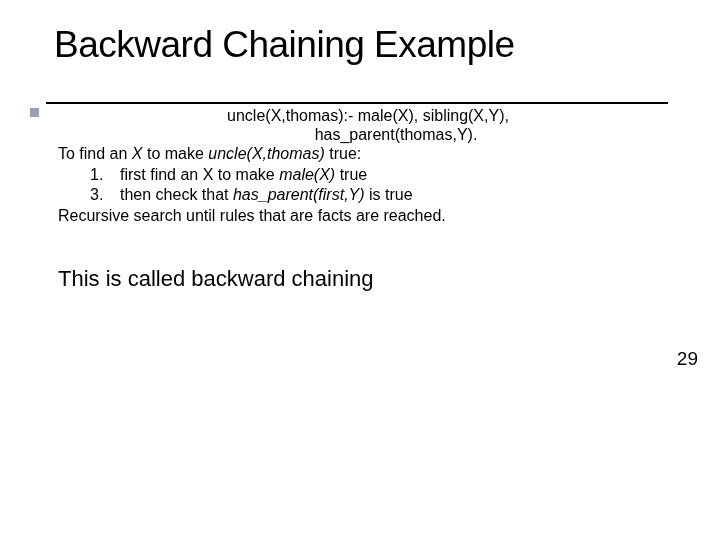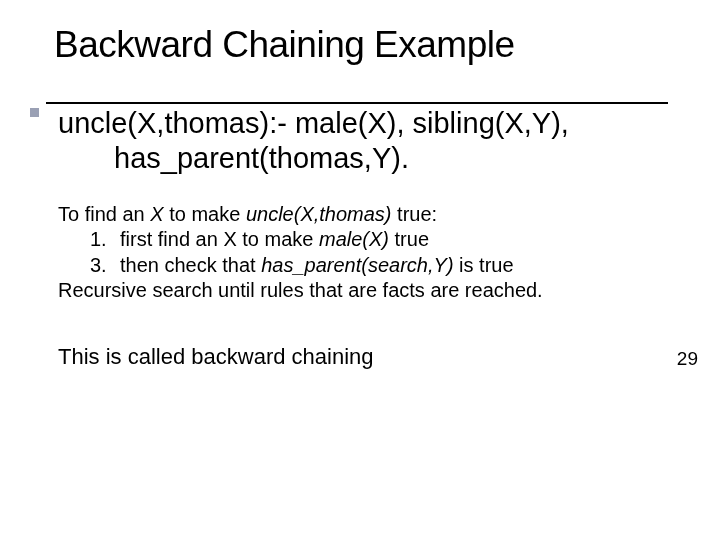--- a/index.html
+++ b/index.html
@@ -30,28 +30,28 @@
     height: 9px;
     background: #9aa0b4;
   }
   hr.rule {
     border: none;
     border-top: 2px solid #000;
     margin: 0 0 0 -12px;
     width: 622px;
   }
   .clause {
-    font-size: 29px;
+    font-size: 16px;
     line-height: 1.2;
     margin-top: 2px;
+    text-align: center;
   }
   .clause .indent { display: block; margin-left: 56px; }
   .body {
-    margin-top: 26px;
-    font-size: 20px;
+    font-size: 16px;
     line-height: 1.28;
   }
   .body .row { margin-bottom: 0; }
   .body ol { list-style: none; margin-left: 32px; }
   .body ol li { margin-bottom: 0; }
   .body ol li .num { display: inline-block; width: 30px; }
   .closing { margin-top: 40px; font-size: 22px; }
   .italic { font-style: italic; }
   .bold { font-weight: 400; }
   .pagenum {
@@ -79,21 +79,21 @@
 
   <div class="body">
     <div class="row">
       <span>To find an </span><span class="italic">X </span><span> to make </span><span class="italic">uncle(X,thomas) </span><span>true:</span>
     </div>
     <ol>
       <li>
         <span class="num">1.</span><span>first find an X to make </span><span class="italic">male(X) </span><span>true</span>
       </li>
       <li>
-        <span class="num">3.</span><span>then </span><span class="bold">check</span><span> that </span><span class="italic">has_parent(search,Y) </span><span>is true</span>
+        <span class="num">3.</span><span>then </span><span class="bold">check</span><span> that </span><span class="italic">has_parent(first,Y) </span><span>is true</span>
       </li>
     </ol>
     <div class="row">Recursive search until rules that are facts are reached.</div>
   </div>
 
   <div class="closing">
     <span>This is called </span><span class="bold">backward chaining</span>
   </div>
 
   <div class="pagenum">29</div>

